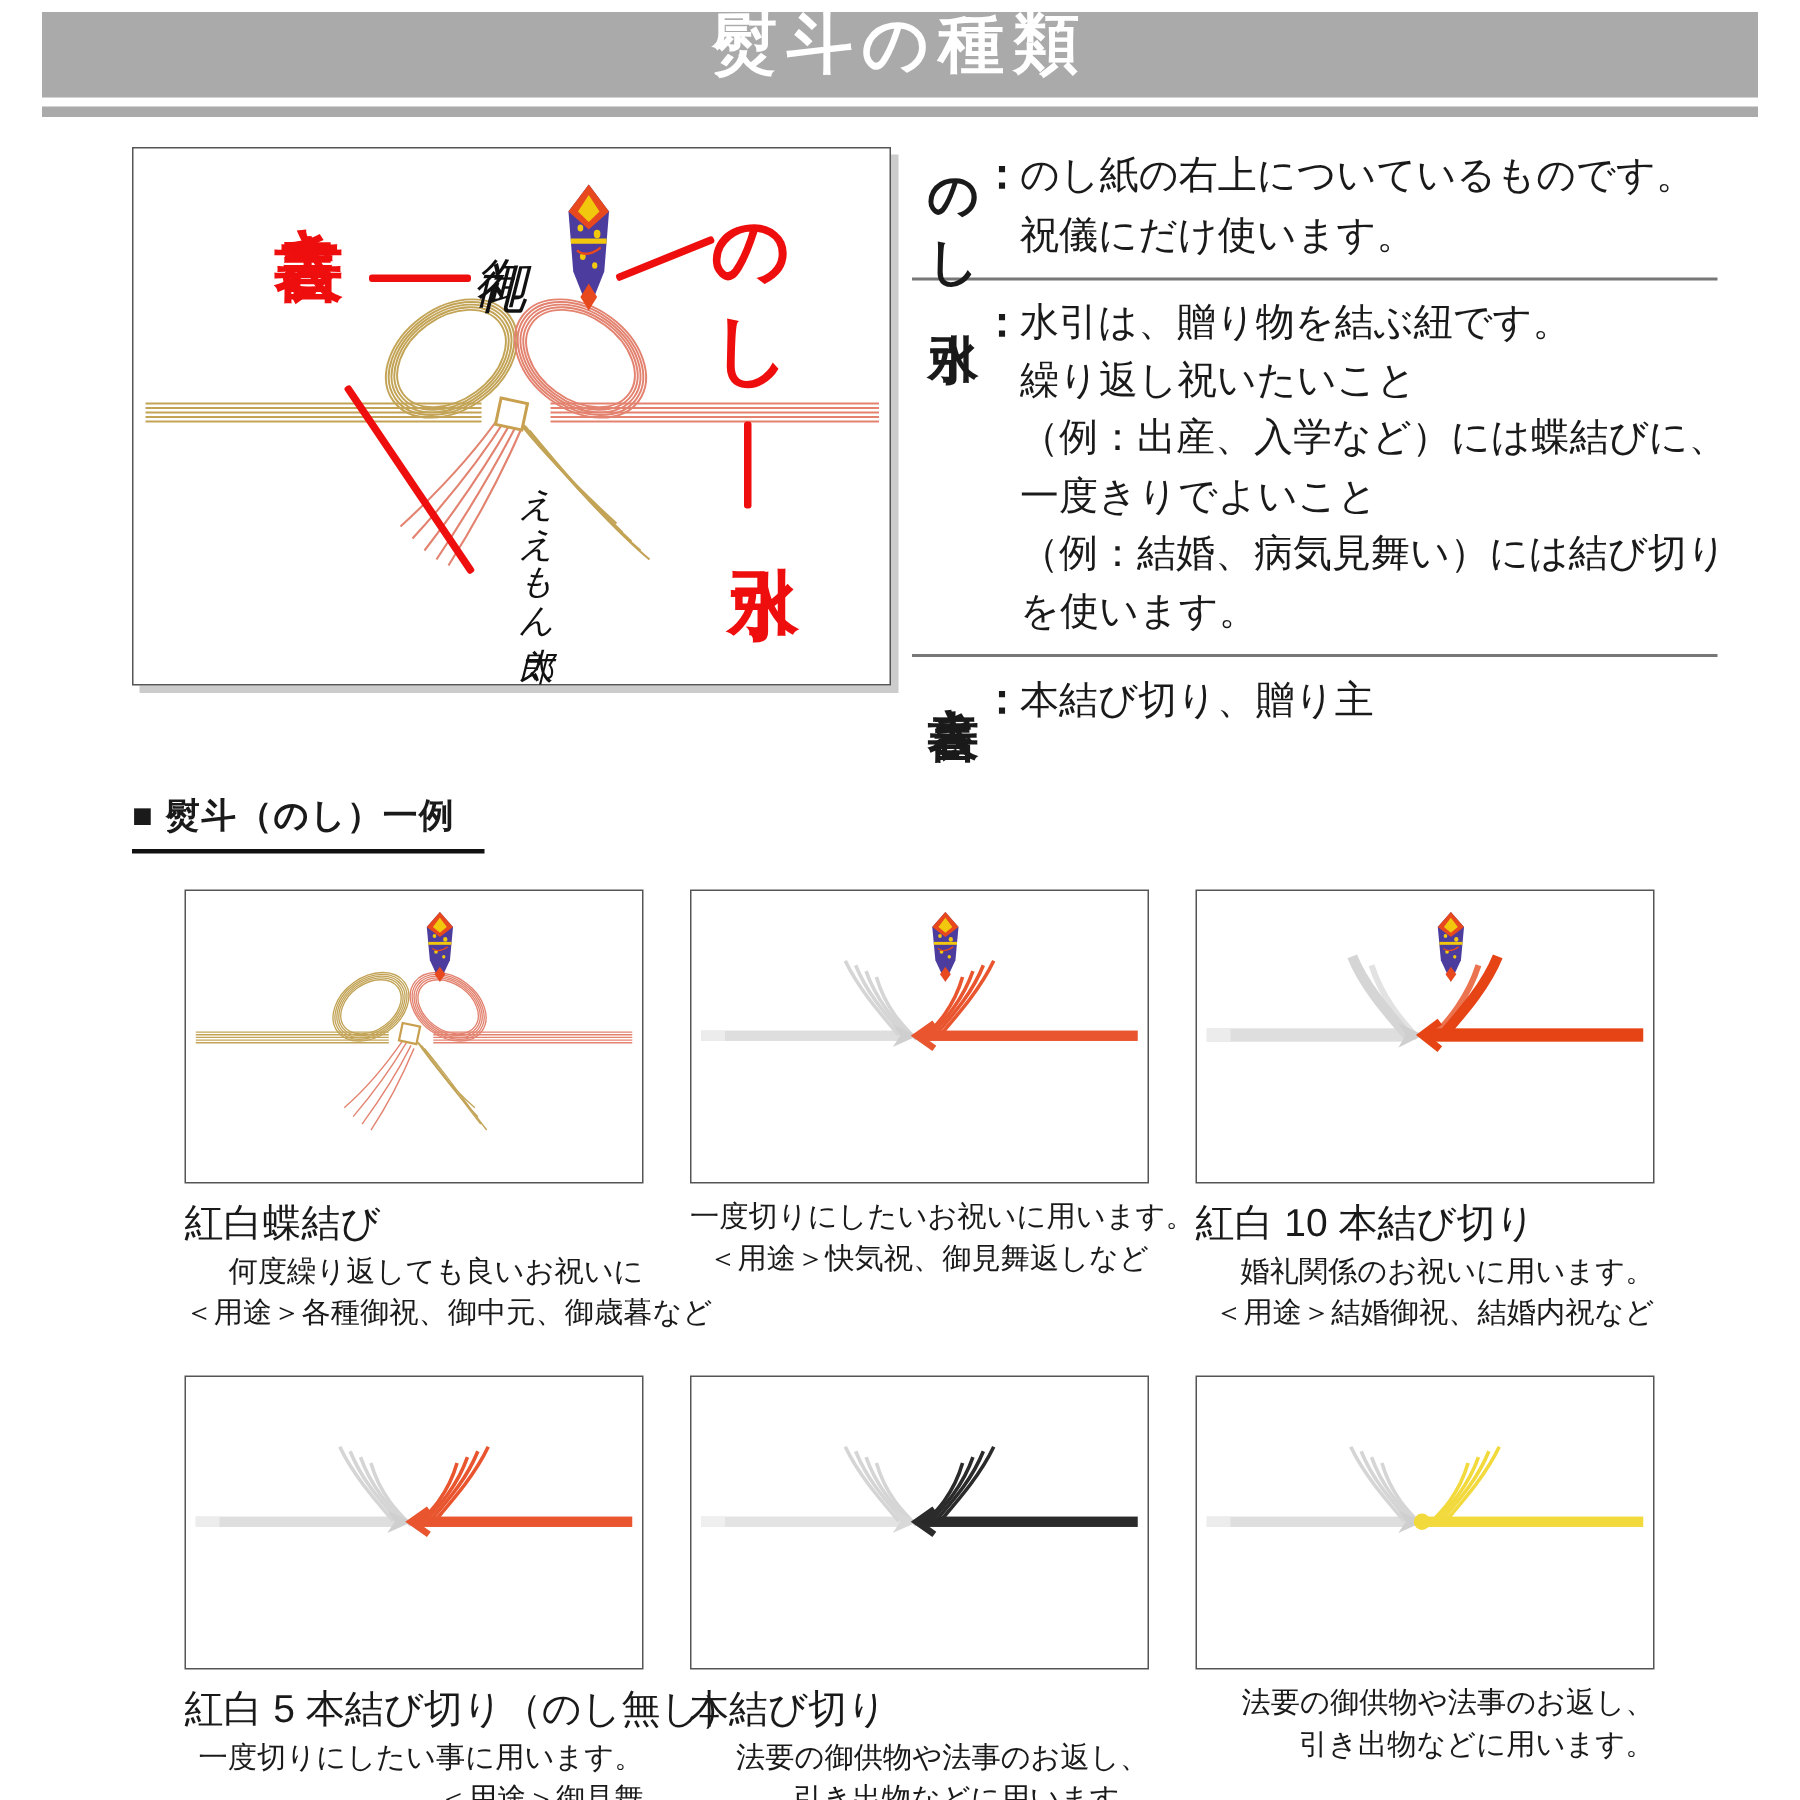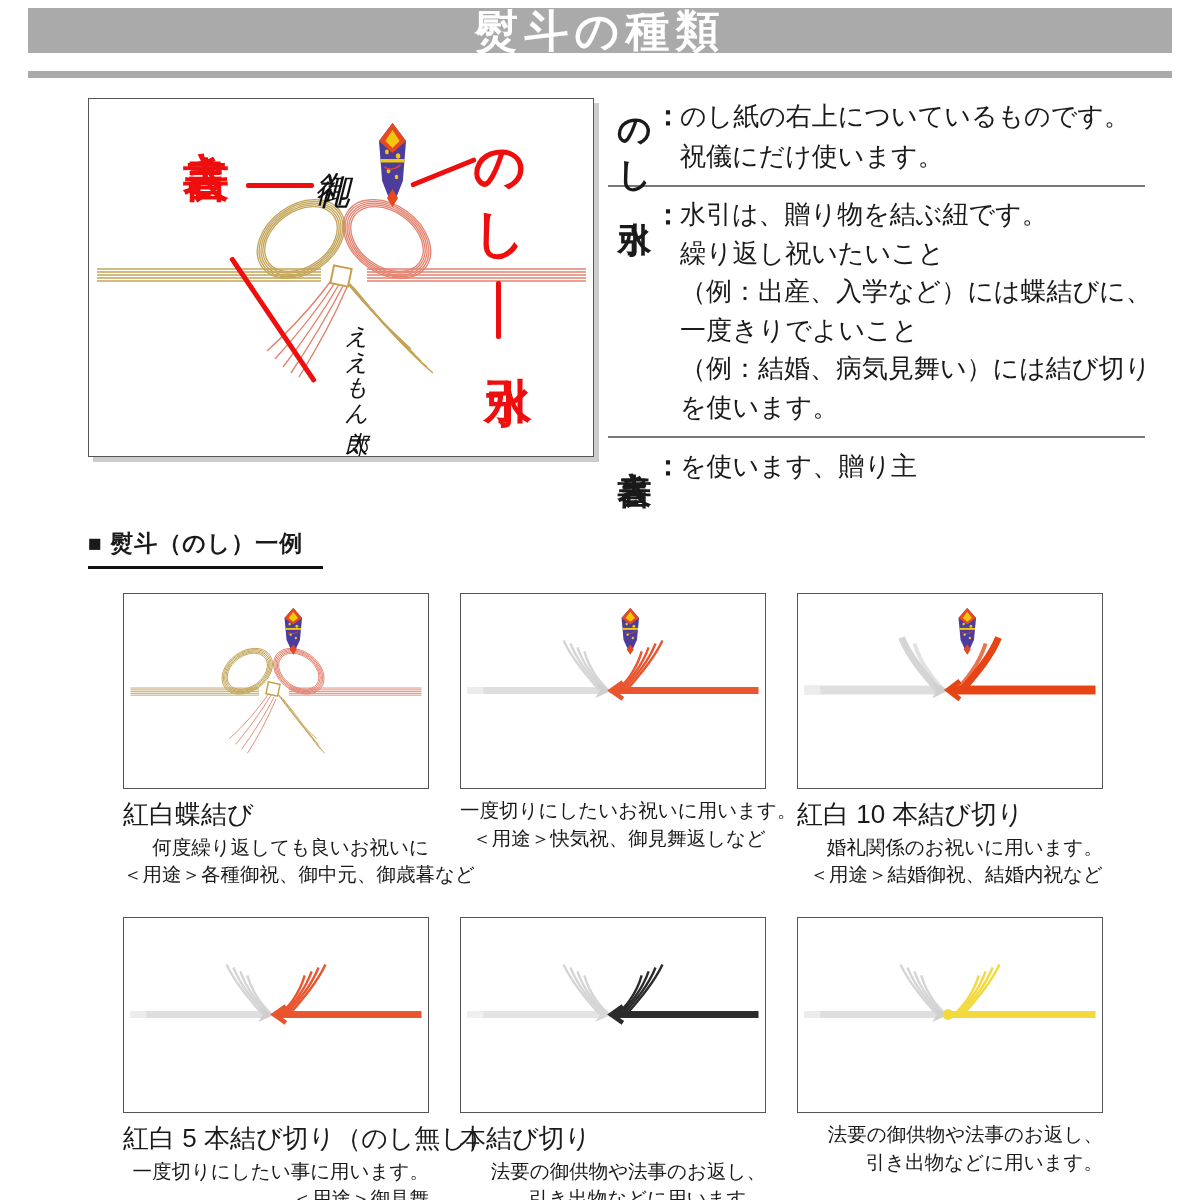--- a/index.html
+++ b/index.html
@@ -5,22 +5,22 @@
   html,body{margin:0;padding:0;background:#ffffff;}
   body{
     width:1200px;height:1200px;position:relative;overflow:hidden;
     font-family:"Liberation Sans","DejaVu Sans",sans-serif;color:#1a1a1a;
     -webkit-font-smoothing:antialiased;
   }
   .vtext{writing-mode:vertical-rl;text-orientation:upright;}
 
   
   .header-bar{
-    position:absolute;left:28px;top:8px;width:1144px;height:45px;
-    background:#aaaaaa;display:flex;align-items:flex-end;justify-content:center;
+    position:absolute;left:28px;top:8px;width:1144px;height:57px;
+    background:#aaaaaa;display:flex;align-items:flex-start;justify-content:center;
   }
   .header-bar .title{
     color:#ffffff;font-size:44px;font-weight:bold;letter-spacing:6px;line-height:1;
   }
   .accent-bar{position:absolute;left:28px;top:71px;width:1144px;height:7px;background:#aaaaaa;}
 
   
   .example-card{
     position:absolute;left:88px;top:98px;width:504px;height:357px;
     background:#ffffff;border:1px solid #555;box-shadow:5px 5px 0 #cccccc;
@@ -188,21 +188,21 @@
       <div>（例：出産、入学など）には蝶結びに、</div>
       <div>一度きりでよいこと</div>
       <div>（例：結婚、病気見舞い）には結び切り</div>
       <div>を使います。</div>
     </div>
   </div>
   <div class="def-row r3">
     <div class="def-term vtext">表書き</div>
     <div class="def-colon">：</div>
     <div class="def-lines">
-      <div>を使います、贈り主</div>
+      <div>本結び切り、贈り主</div>
     </div>
   </div>
 </div>
 
 <div class="examples-heading">■ 熨斗（のし）一例</div>
 
 <div class="grid">
 
   <div class="cell c1">
     <svg class="img" viewBox="0 0 306 196">

